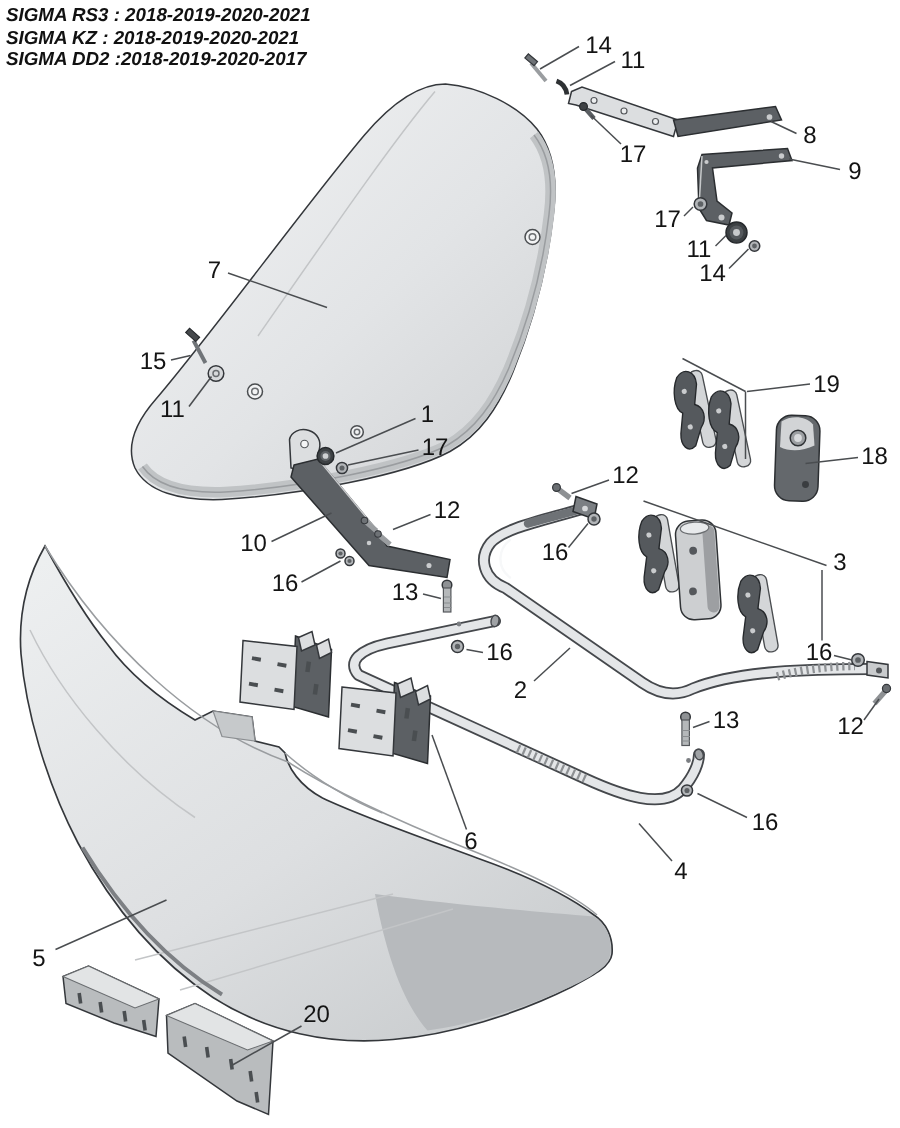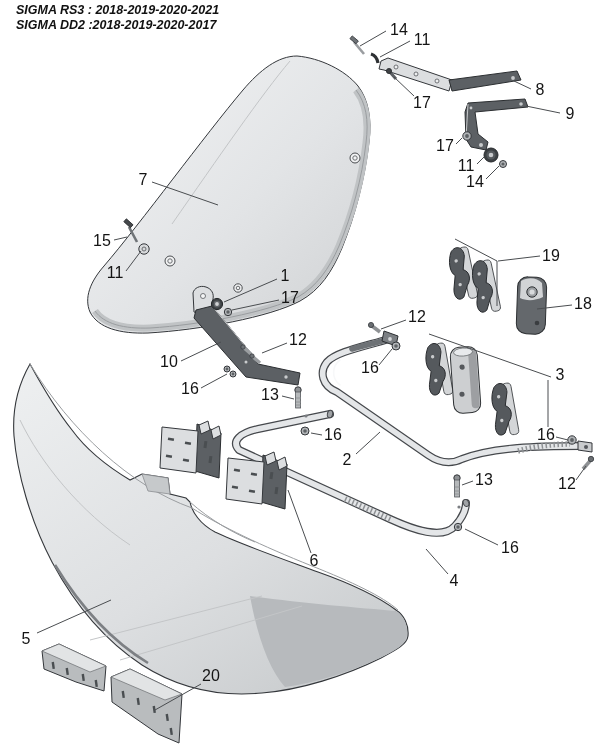--- a/index.html
+++ b/index.html
@@ -1,18 +1,18 @@
 <!DOCTYPE html>
 <html><head>
 <meta charset="utf-8">
 <style>
   html,body{margin:0;padding:0;background:#ffffff;}
   .page{position:relative;width:600px;height:752px;background:#ffffff;overflow:hidden;
         font-family:"Liberation Sans",sans-serif;}
-  .title-block{position:absolute;left:16px;top:3px;z-index:5;}
+  .title-block{position:absolute;left:4px;top:3px;z-index:5;}
   .title-line{font-size:12.5px;font-weight:bold;font-style:italic;color:#111;
               line-height:14.5px;letter-spacing:0px;white-space:nowrap;}
   svg{display:block;position:absolute;left:0;top:0;}
   .pl{fill:url(#gLight);stroke:#34373b;stroke-width:1;}
   .plflat{fill:#dcdee0;stroke:#34373b;stroke-width:1;}
   .dark{fill:#5c6064;stroke:#2b2e31;stroke-width:1;}
   .mid{fill:#b7babd;stroke:none;}
   .rimband{fill:none;stroke:#c0c3c5;stroke-width:7;}
   .crease{fill:none;stroke:#9a9da0;stroke-width:1;}
   .crease2{fill:none;stroke:#c3c5c7;stroke-width:1;}
@@ -31,20 +31,21 @@
   .callout-label{font-family:"Liberation Sans",sans-serif;font-size:16px;fill:#141414;
                  text-anchor:middle;}
 </style>
 </head>
 <body>
 
 <div class="page">
 
   <div class="title-block">
     <div class="title-line">SIGMA RS3 : 2018-2019-2020-2021</div>
+    <div class="title-line">SIGMA KZ : 2018-2019-2020-2021</div>
     <div class="title-line">SIGMA DD2 :2018-2019-2020-2017</div>
   </div>
 
   <svg id="diagram" width="600" height="752" viewBox="0 0 600 752">
     <defs>
       <linearGradient id="gLight" x1="0" y1="0" x2="1" y2="1">
         <stop offset="0" stop-color="#f3f4f5"></stop>
         <stop offset="0.55" stop-color="#e2e4e6"></stop>
         <stop offset="1" stop-color="#cfd1d3"></stop>
       </linearGradient>

